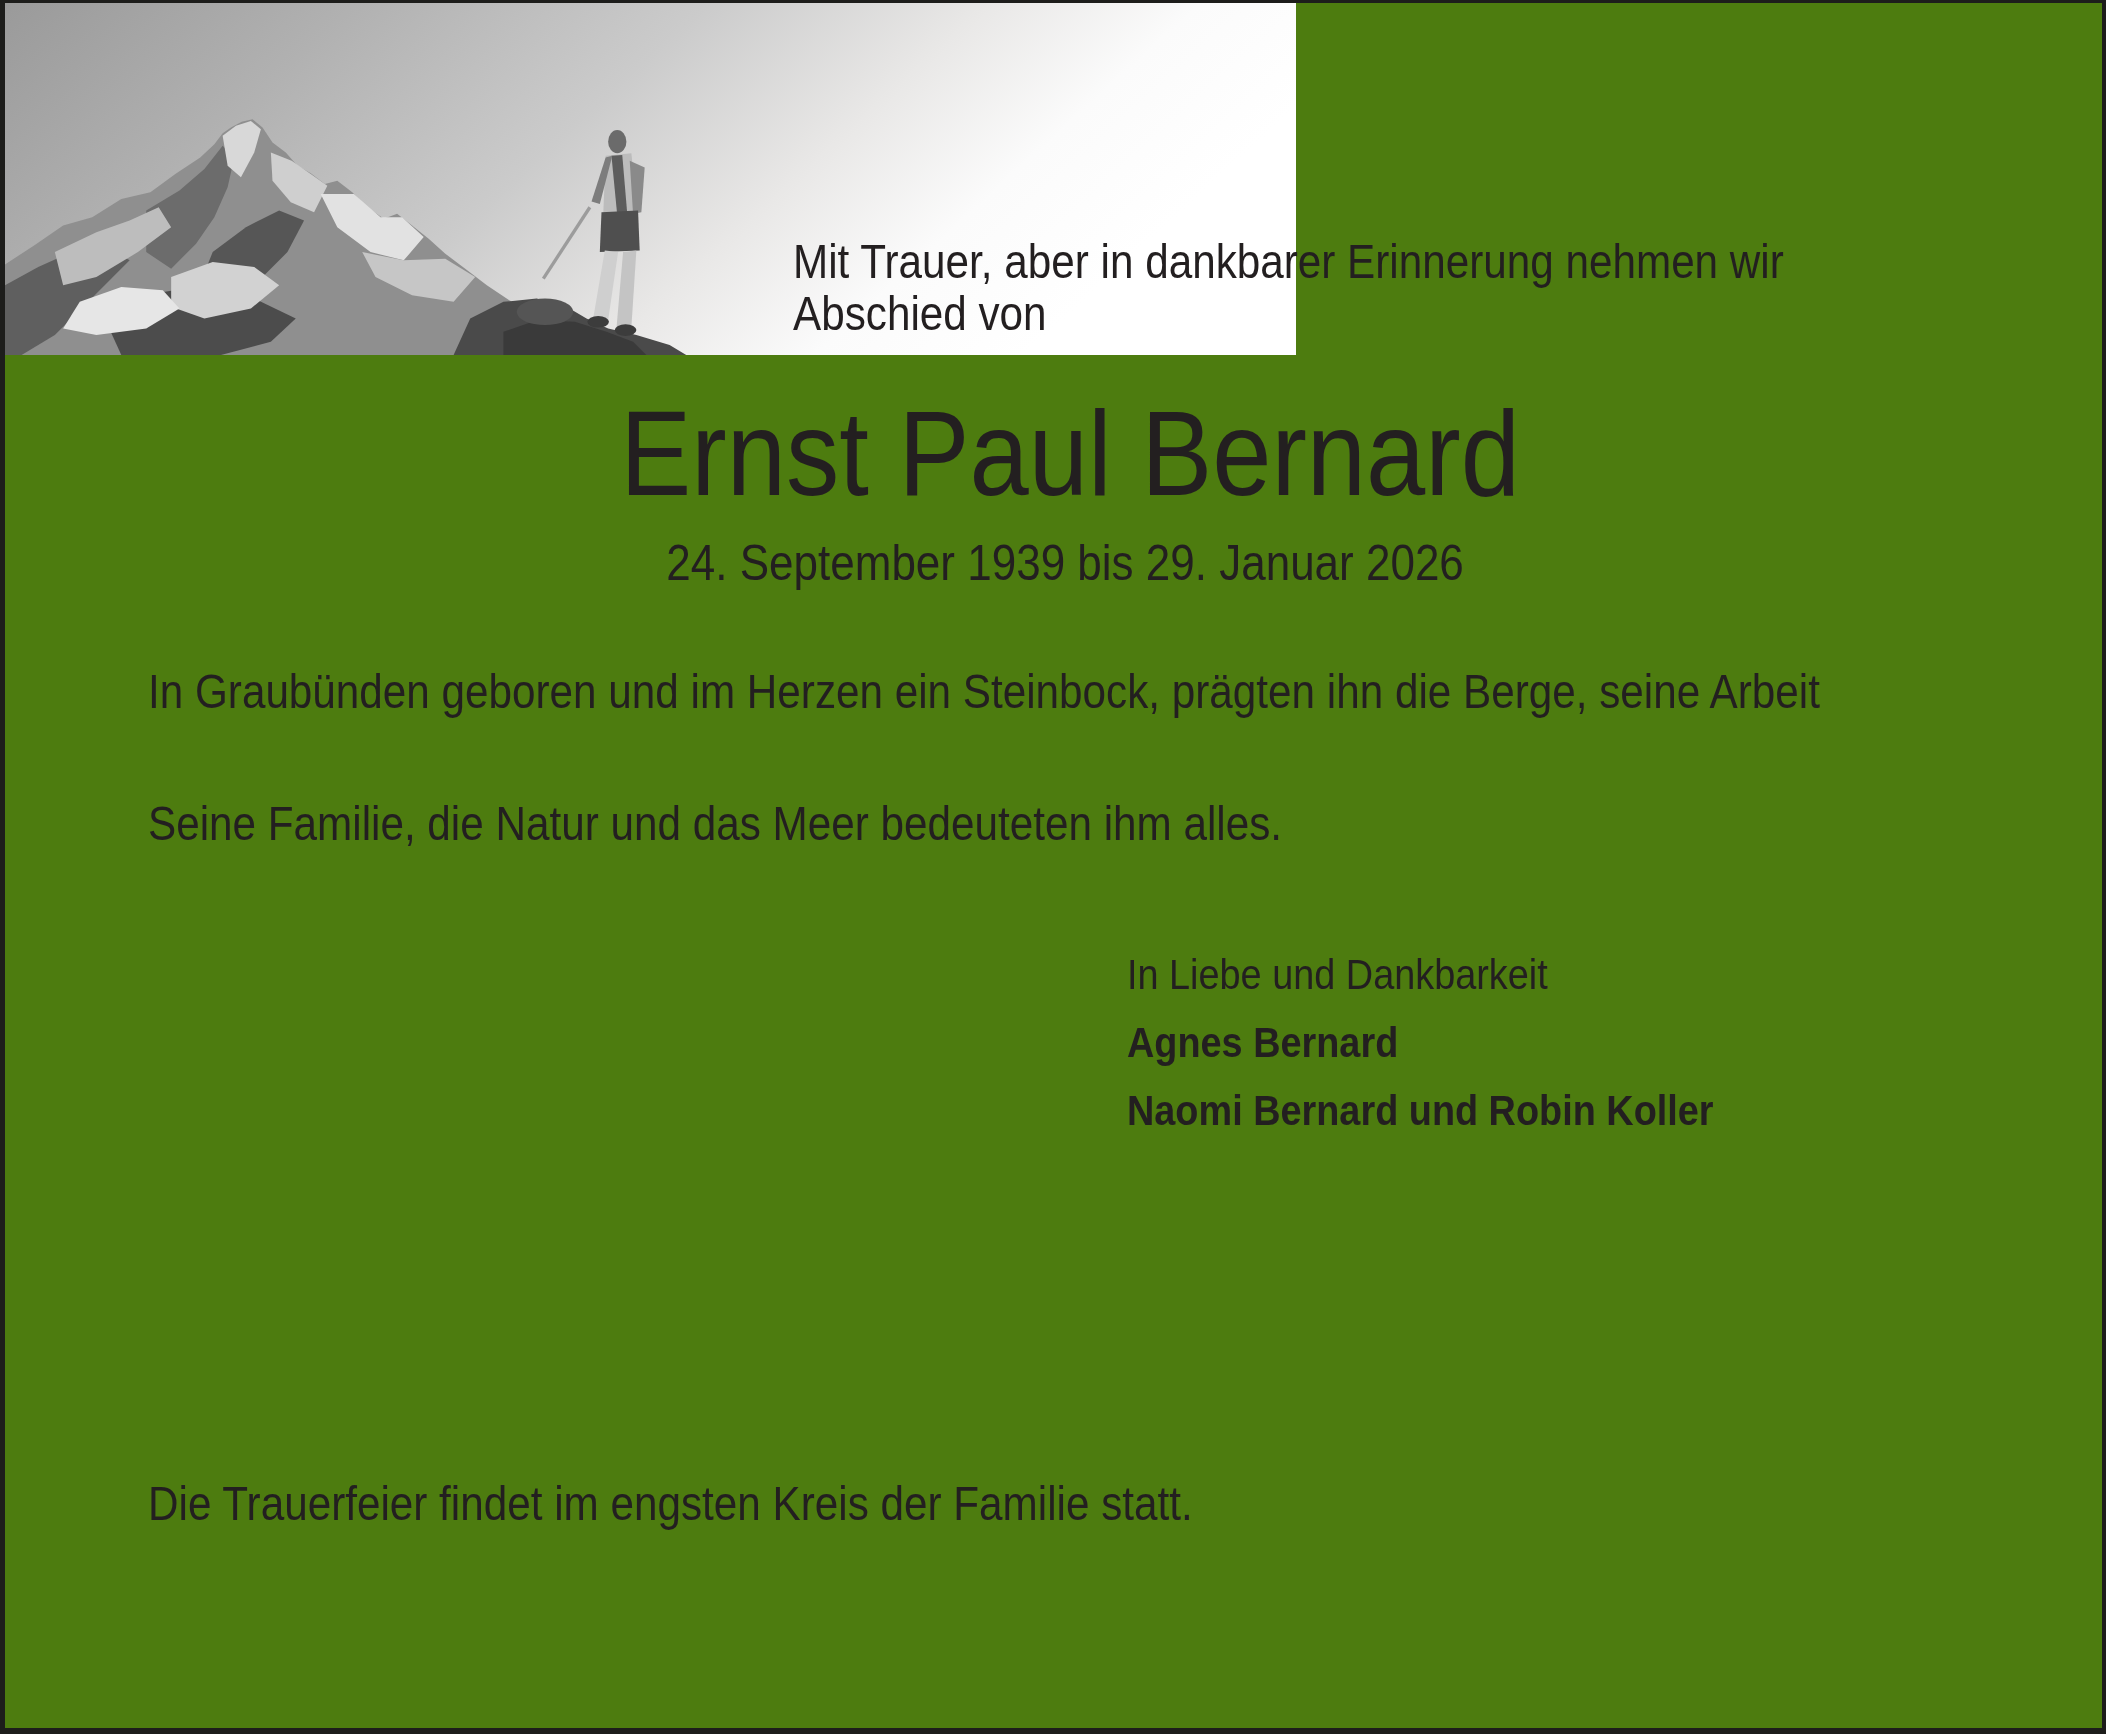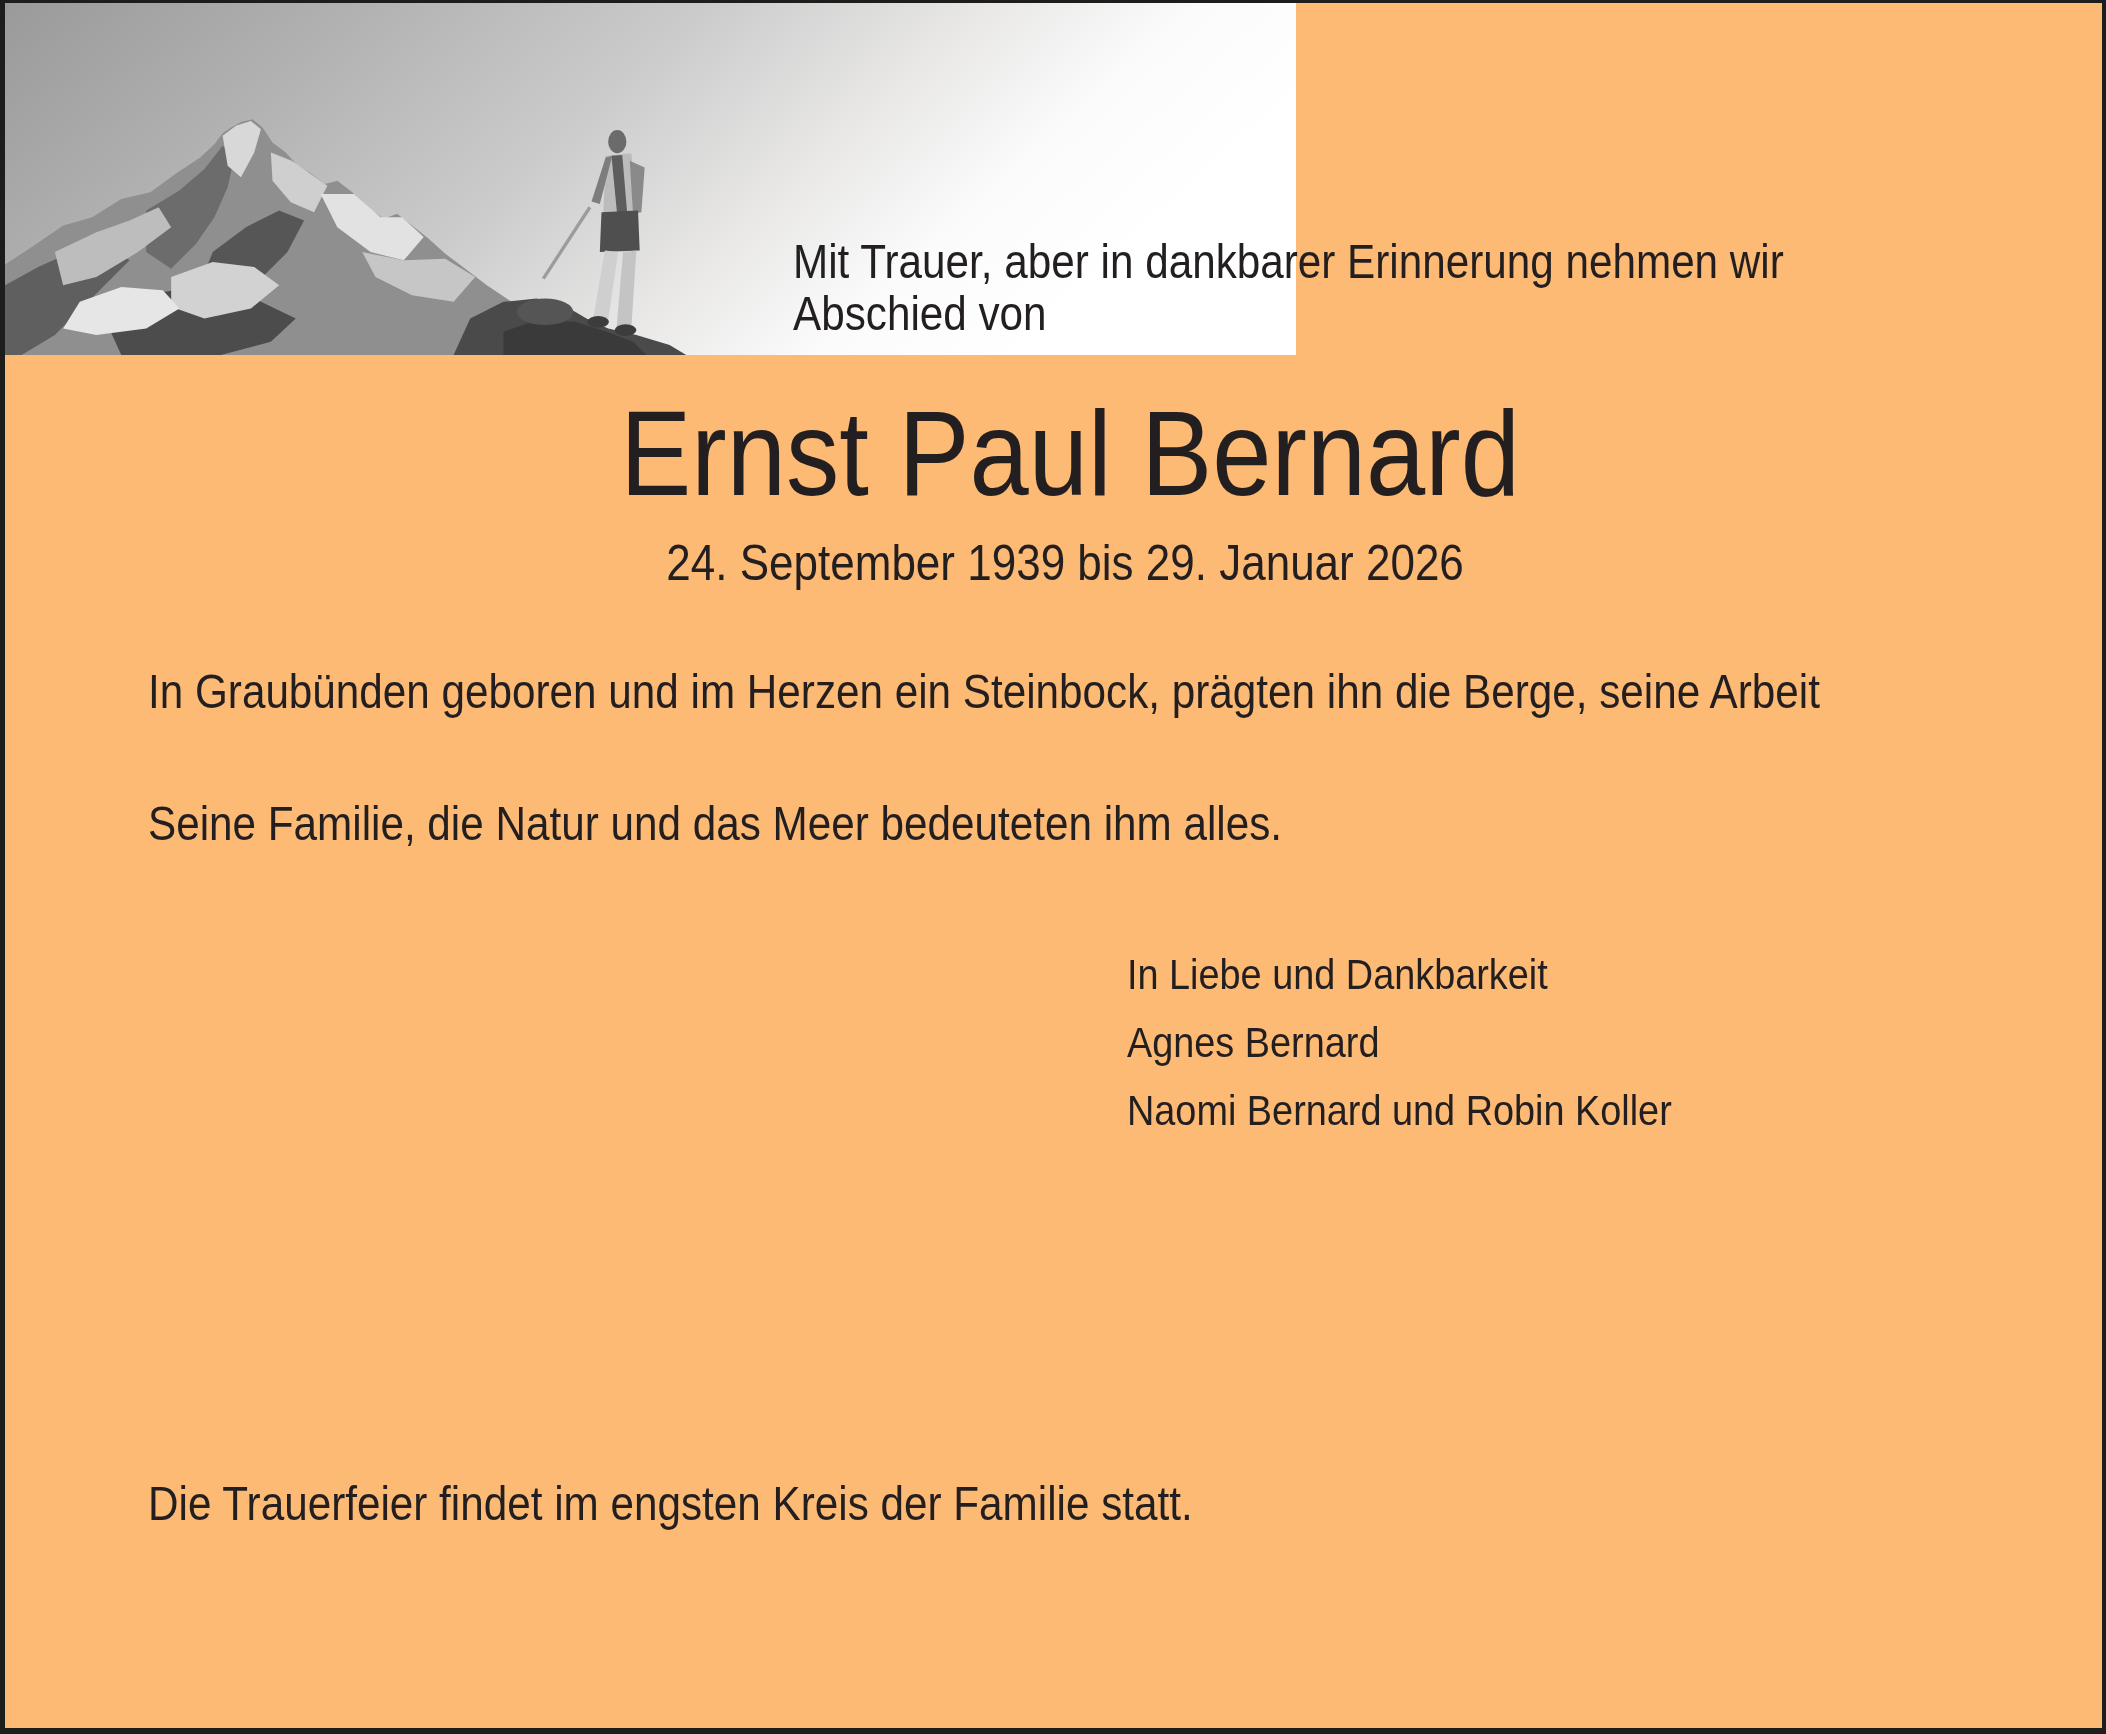--- a/index.html
+++ b/index.html
@@ -2,39 +2,39 @@
 <html style="font-size:13.3px"><head>
 <meta charset="utf-8">
 <style>
   html,body{margin:0;padding:0;}
   body{
     width:2107px;height:1735px;position:relative;background:#ffffff;
     font-family:"Liberation Sans", sans-serif;color:#231f20;
     -webkit-font-smoothing:antialiased;
   }
   .sheet{
-    position:absolute;inset:0;background:#fdba74;overflow:hidden;
+    position:absolute;inset:0;background:#4d7c0f;overflow:hidden;
     border-style:solid;border-color:#1d1d1b;border-width:3.3px 5.8px 7.5px 5px;
     box-sizing:border-box;
     padding-left:36px;
   }
   .photo{position:absolute;left:0;top:0;width:1291px;height:352px;}
   .photo svg{display:block;width:100%;height:100%;}
   
   .cond{display:inline-block;transform:scaleX(0.88);transform-origin:0 50%;white-space:nowrap;}
   .condc{display:inline-block;transform:scaleX(0.88);white-space:nowrap;}
   .intro{position:absolute;left:788px;top:233px;font-size:48px;line-height:52px;}
   .title{position:absolute;left:16.6px;top:378px;width:2097px;text-align:center;
          font-size:121px;line-height:145px;font-weight:400;}
   .dates{position:absolute;left:11.6px;top:530px;width:2097px;text-align:center;
          font-size:50px;line-height:61px;}
   .para1{position:absolute;left:143px;top:662px;font-size:48px;line-height:53px;}
   .para2{position:absolute;left:143px;top:794px;font-size:48px;line-height:53px;}
   .mourners{position:absolute;left:1095px;top:947px;font-size:43px;line-height:48px;margin-left:27px;}
-  .mourners .gap{margin-top:20px;}
+  .mourners .gap{margin-top:20px;font-weight:bold;}
   .mourners .indent{padding-left:35px;}
   .event{position:absolute;left:143px;top:1474px;font-size:48px;line-height:53px;}
   .address{position:absolute;left:143px;top:1585px;font-size:48px;line-height:53px;}
 </style>
 </head>
 <body>
 
 <div class="sheet">
 
   <div class="photo">

